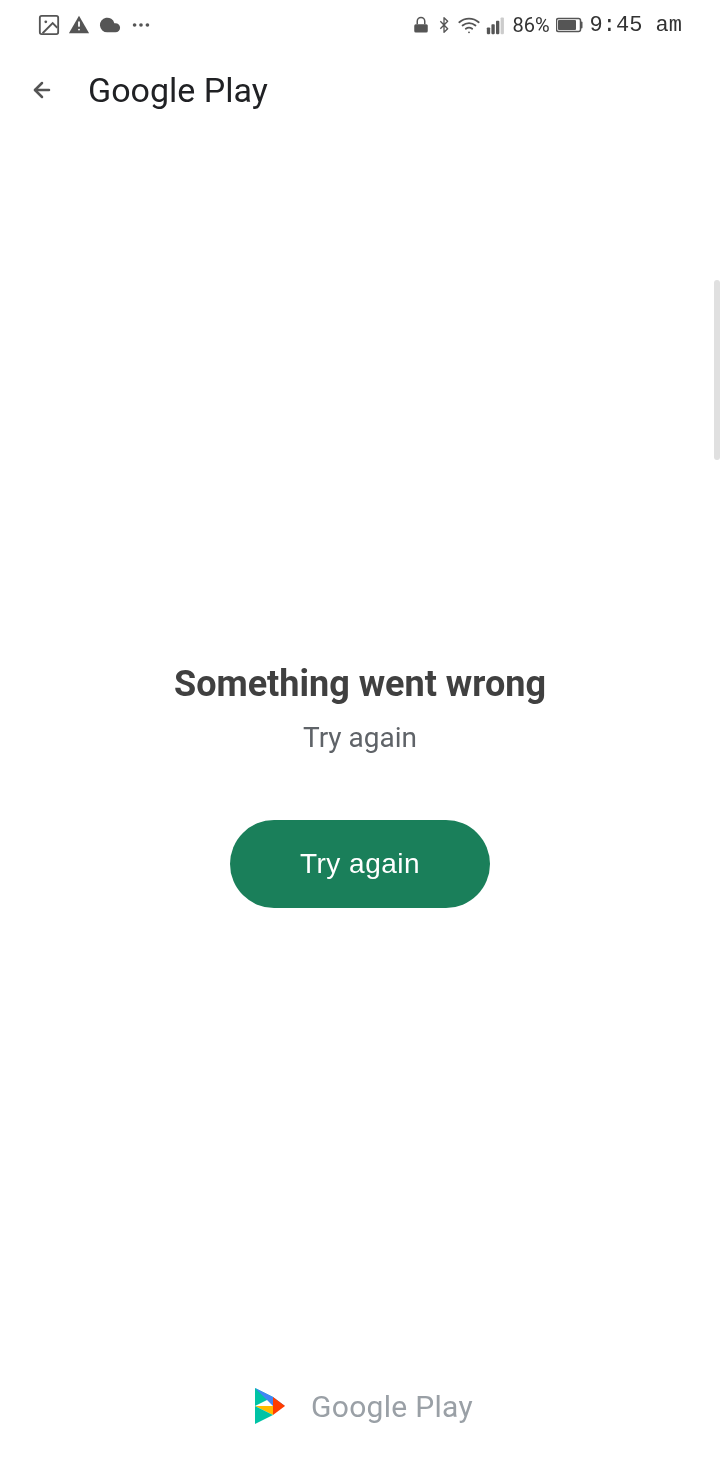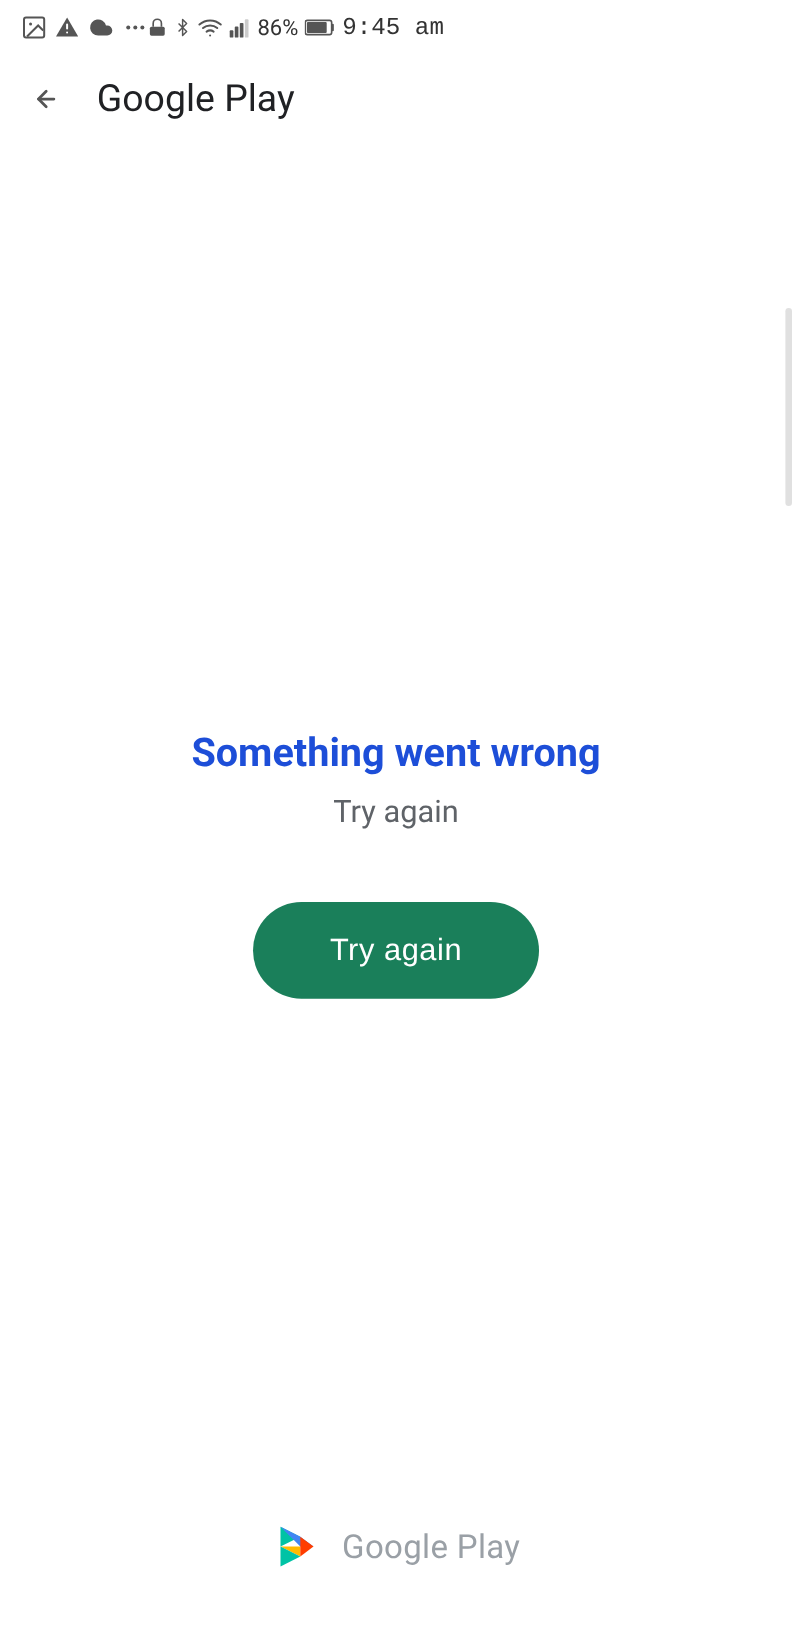--- a/index.html
+++ b/index.html
@@ -13,21 +13,22 @@
       overflow: hidden;
       position: relative;
     }
 
     
     .status-bar {
       width: 100%;
       height: 50px;
       display: flex;
       align-items: center;
-      padding: 0 20px;
+      justify-content: space-between;
+      padding: 0 38px;
       background: #ffffff;
     }
 
     .status-left {
       display: flex;
       align-items: center;
       gap: 8px;
     }
 
     .status-right {
@@ -98,21 +99,21 @@
       display: flex;
       flex-direction: column;
       align-items: center;
       gap: 16px;
       margin-top: 80px;
     }
 
     .error-title {
       font-size: 36px;
       font-weight: 700;
-      color: #1d4ed8;
+      color: #404040;
       text-align: center;
     }
 
     .error-subtitle {
       font-size: 28px;
       font-weight: 400;
       color: #5f6368;
       text-align: center;
     }
 

